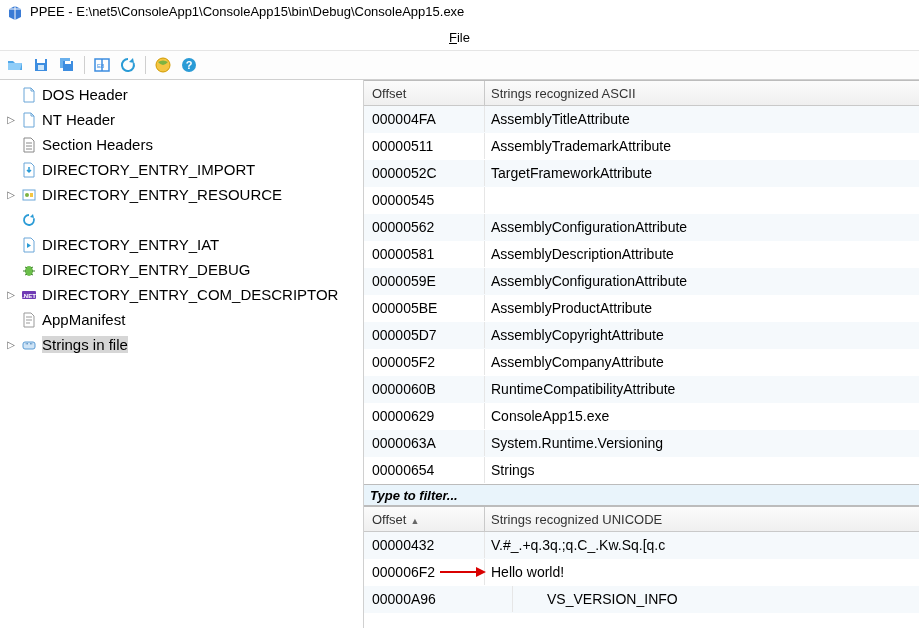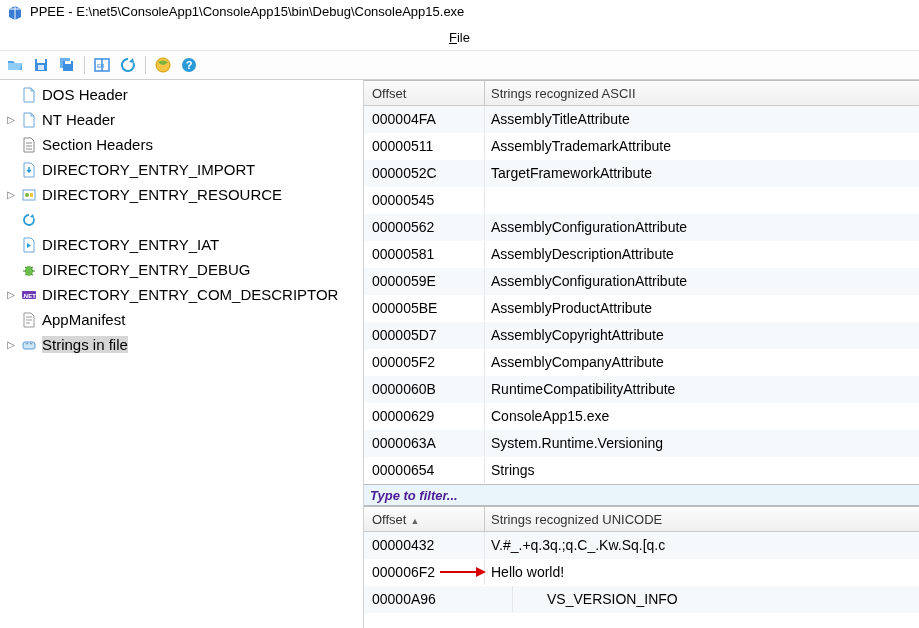--- a/index.html
+++ b/index.html
@@ -126,21 +126,21 @@
     border-bottom: 1px solid transparent;
   }
   .grid-row:nth-child(odd) { background: #f5f9fc; }
   .grid-row .col-offset, .grid-row .col-string { font-size: 14px; }
   .grid-row .col-sep { background: #e6e6e6; }
   .filter-bar {
     height: 22px;
     background: #e9f4fb;
     border-top: 1px solid #bcbcbc;
     border-bottom: 1px solid #bcbcbc;
-    color: #4c1d95;
+    color: #000000;
     font-style: italic;
     font-weight: bold;
     font-size: 13px;
     padding-left: 6px;
     display: flex; align-items: center;
   }
   .sort-caret { font-size: 9px; color:#666; margin-left:4px; }
   .arrow-annotation {
     position: absolute;
     pointer-events: none;

